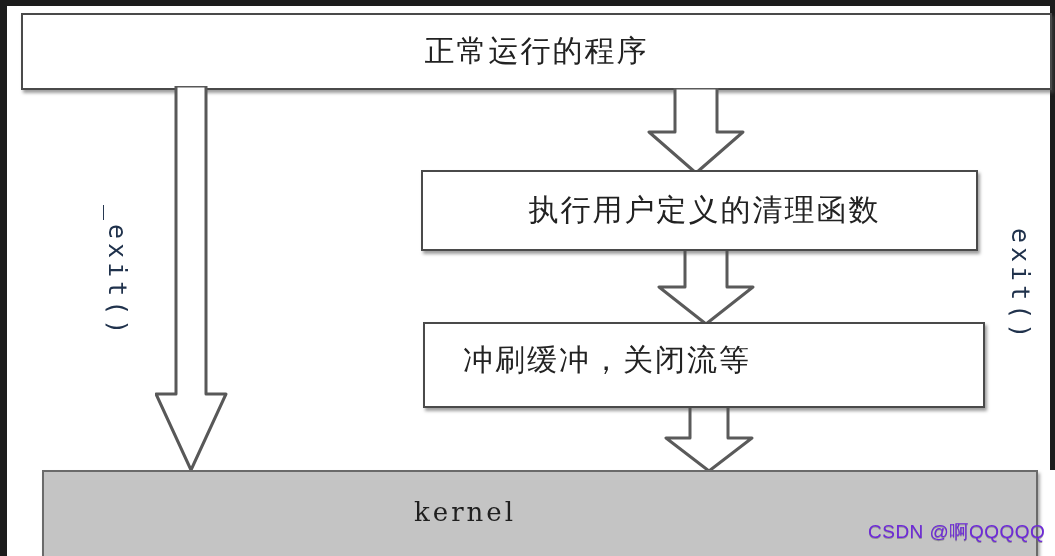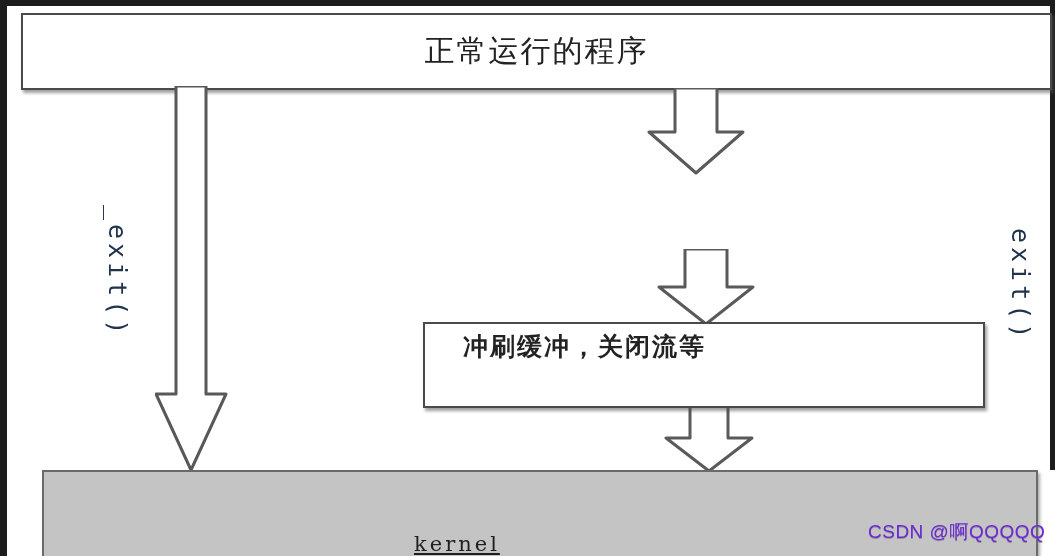--- a/index.html
+++ b/index.html
@@ -57,42 +57,40 @@
     font-size: 30px;
     padding-left: 10px;
   }
 
   #box-flush {
     left: 423px; top: 322px; width: 562px; height: 86px;
     align-items: flex-start;
   }
   #box-flush .box-label {
     text-align: left;
-    font-size: 25px;
+    font-size: 30px;
     padding-left: 38px;
-    padding-top: 6px;
-    font-weight: bold;
+    padding-top: 16px;
   }
 
   #box-kernel {
     left: 42px; top: 470px; width: 996px; height: 90px;
     background: #c4c4c4;
     border: 2px solid #6a6a6a;
     box-shadow: 2px 3px 3px rgba(90,90,90,0.5);
     align-items: flex-start;
   }
   #box-kernel .box-label {
     text-align: left;
     padding-left: 370px;
-    padding-top: 60px;
+    padding-top: 25px;
     font-family: "DejaVu Serif", serif;
-    font-size: 21px;
+    font-size: 26px;
     letter-spacing: 3px;
     color: #1f1f1f;
-    text-decoration: underline;
   }
 
   
   .arrow {
     position: absolute;
   }
   .arrow svg { display: block; }
 
   #arrow-exit-direct  { left: 155px; top: 86px;  }
   #arrow-to-cleanup   { left: 645px; top: 88px;  }
@@ -154,20 +152,23 @@
       <path d="M 30 0 L 72 0 L 72 38 L 98 38 L 51 75 L 4 38 L 30 38 Z" fill="#ffffff" stroke="#5a5a5a" stroke-width="3" stroke-linejoin="round"></path>
     </svg>
   </div>
 
   <div class="arrow" id="arrow-to-kernel">
     <svg width="100" height="68" viewBox="0 0 100 68" aria-hidden="true">
       <path d="M 28 0 L 66 0 L 66 32 L 90 32 L 47 65 L 4 32 L 28 32 Z" fill="#ffffff" stroke="#5a5a5a" stroke-width="3" stroke-linejoin="round"></path>
     </svg>
   </div>
 
+  <div class="box" id="box-cleanup">
+    <div class="box-label">执行用户定义的清理函数</div>
+  </div>
 
   <div class="box" id="box-flush">
     <div class="box-label">冲刷缓冲，关闭流等</div>
   </div>
 
   <div class="box" id="box-kernel">
     <div class="box-label">kernel</div>
   </div>
 
   <div class="vlabel" id="label-underscore-exit">_exit()</div>

